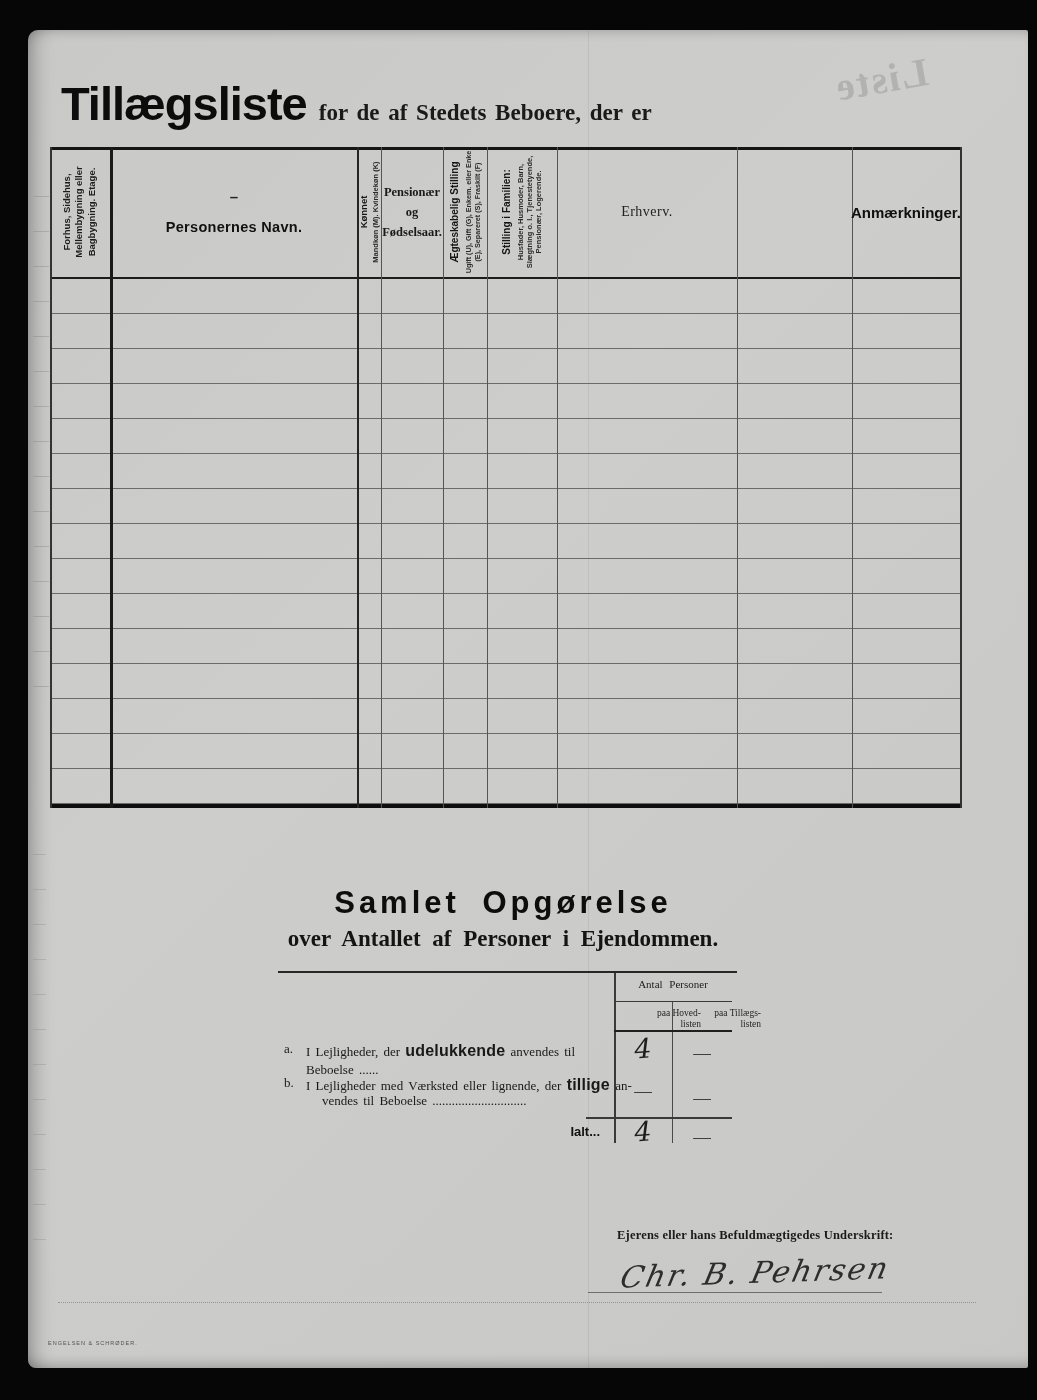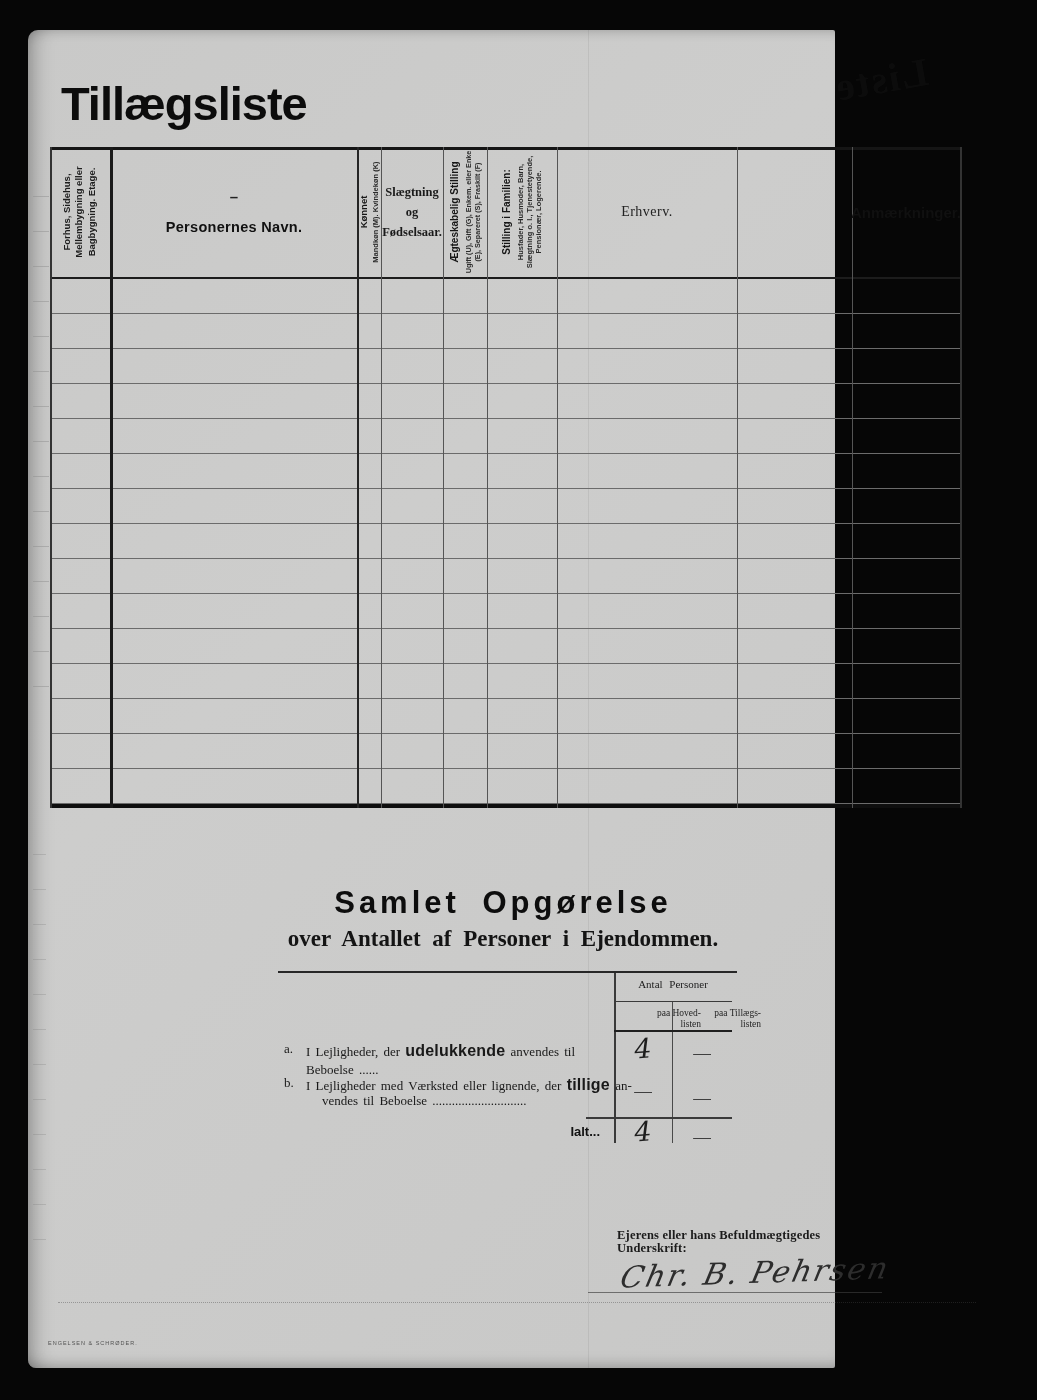--- a/index.html
+++ b/index.html
@@ -1,21 +1,21 @@
 <!DOCTYPE html>
 <html><head>
 <meta charset="utf-8">
 <style>
   html,body { margin:0; padding:0; background:#060606; }
   .stage {
     position:relative; width:1037px; height:1400px; overflow:hidden;
     background:#060606; font-family:"Liberation Serif", serif; color:#141414;
   }
   .page {
-    position:absolute; left:28px; top:30px; width:807px; height:1338px;
+    position:absolute; left:28px; top:30px; width:1000px; height:1338px;
     background:linear-gradient(135deg,#c9c9c8 0%,#cdcdcc 40%,#c8c8c7 100%);
     border-radius:10px 2px 2px 8px;
     box-shadow: inset 16px 0 22px -14px rgba(0,0,0,.38), inset 0 -12px 16px -12px rgba(0,0,0,.28), inset 0 10px 14px -12px rgba(0,0,0,.25);
   }
   
   .title-row { position:absolute; left:33px; top:46px; width:915px; display:flex; align-items:baseline; gap:12px; white-space:nowrap; }
   .title-main { font-family:"Liberation Sans", sans-serif; font-weight:700; font-size:47px; letter-spacing:-1px; color:#0c0c0c; }
   .title-reg  { font-size:23px; font-weight:700; color:#1a1a1a; word-spacing:3px; }
   .title-bold { font-size:25px; font-weight:800; color:#0e0e0e; word-spacing:3px; }
   .bleed {
@@ -90,20 +90,21 @@
 </head>
 <body>
 
 <div class="stage">
   <div class="page">
 
     <div class="crease"></div>
 
     <div class="title-row">
       <span class="title-main">Tillægsliste</span>
+      <span class="title-reg">for de af Stedets Beboere, der er</span>
     </div>
     <div class="bleed">Liste</div>
 
     <div class="tbl">
       <div class="h-top" style="position:absolute;"></div>
       <div class="h-head" style="position:absolute;"></div>
       <div class="rows"></div>
       <div class="h-bottom" style="position:absolute;"></div>
 
       <div class="line" style="left:0;top:0;width:2px;height:661px;background:#333;"></div>
@@ -131,21 +132,21 @@
       </div>
 
       <div class="hcell rot" style="left:307px;width:24px;">
         <div class="rin">
           <span class="rot-main" style="font-size:9.5px;">Kønnet</span>
           <span class="rot-sub" style="font-size:7.5px;margin-top:1px;">Mandkøn (M). Kvindekøn (K)</span>
         </div>
       </div>
 
       <div class="hcell" style="left:331px;width:62px;">
-        <span class="fods">Slægtning</span>
+        <span class="fods">Pensionær</span>
         <span class="fods">og</span>
         <span class="fods">Fødselsaar.</span>
       </div>
 
       <div class="hcell rot" style="left:393px;width:44px;">
         <div class="rin">
           <span class="rot-main">Ægteskabelig Stilling</span>
           <span class="rot-sub">Ugift (U), Gift (G), Enkem. eller Enke (E), Separeret (S), Fraskilt (F)</span>
         </div>
       </div>

